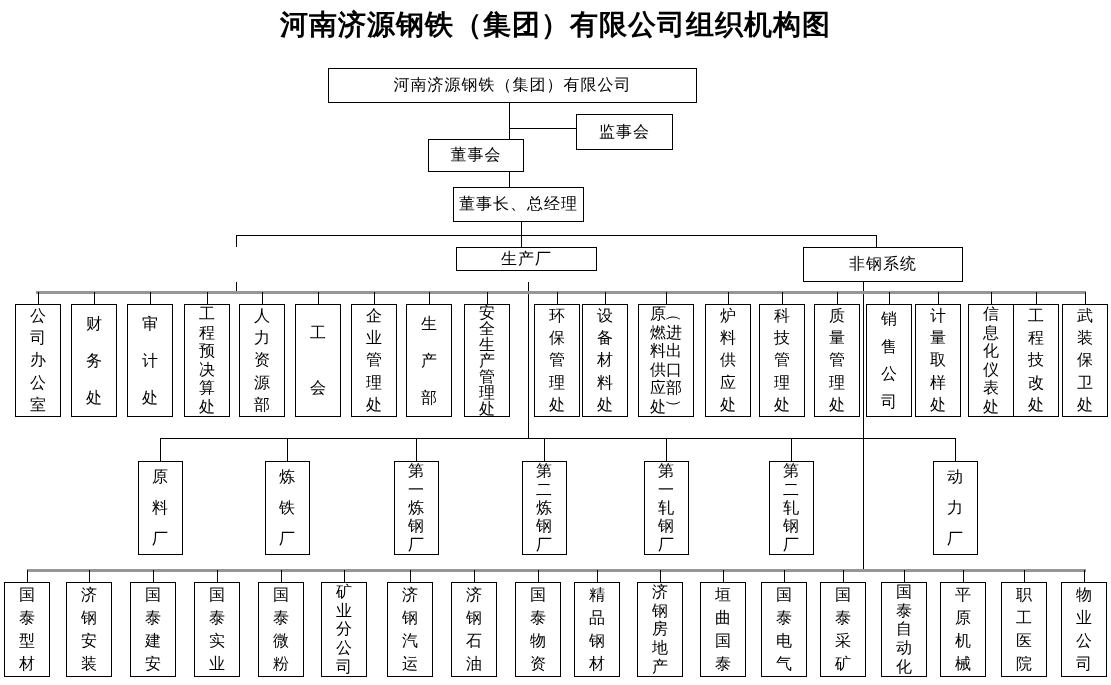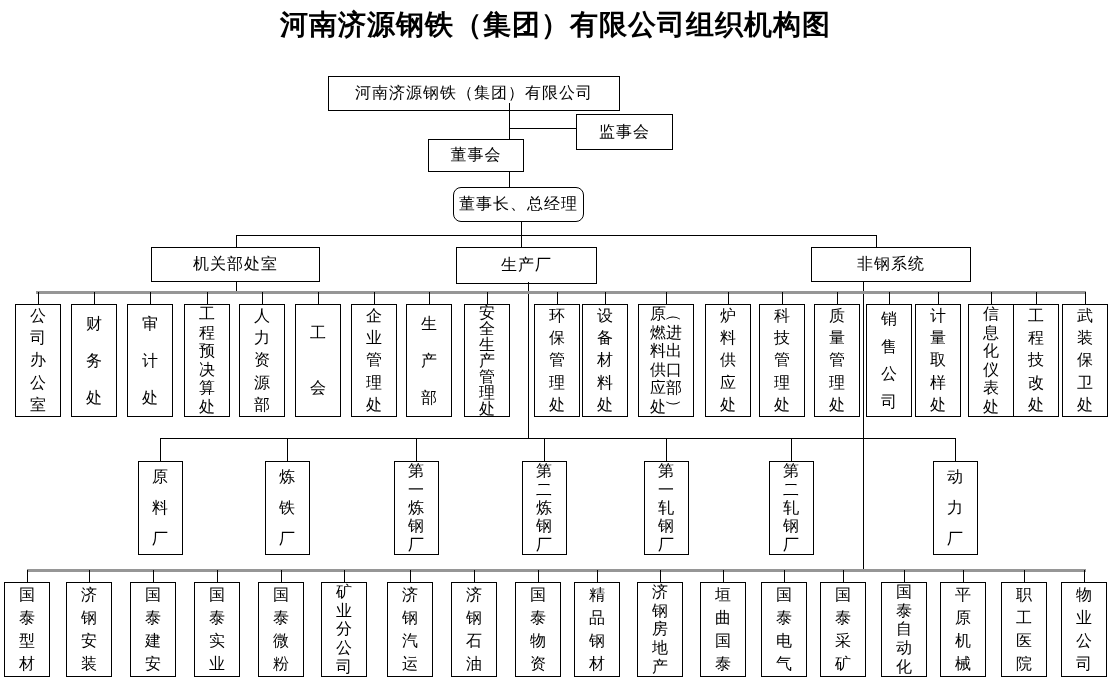--- a/index.html
+++ b/index.html
@@ -43,31 +43,30 @@
   .ln.h{height:1px;}
   .ln.gray{background:#969696;height:3px;}
 </style>
 </head>
 <body>
 
 <div id="canvas">
 
   <div class="page-title">河南济源钢铁（集团）有限公司组织机构图</div>
 
-  <div class="hbox" style="left:328px;top:76px;width:292px;height:35px;font-family:Liberation Mono, monospace;">河南济源钢铁（集团）有限公司</div>
+  <div class="hbox" style="left:328px;top:68px;width:369px;height:35px;font-family:Liberation Mono, monospace;">河南济源钢铁（集团）有限公司</div>
 
   <div class="hbox" style="left:576px;top:114px;width:97px;height:36px;text-align:right;">监事会</div>
 
   <div class="hbox" style="left:428px;top:139px;width:96px;height:33px;">董事会</div>
 
-  <div class="hbox" style="left:453px;top:187px;width:131px;height:35px;border-radius:8px;">董事长、总经理</div>
-
-  <div class="hbox" style="left:151px;top:247px;width:169px;height:35px;">机关部处室</div>
-  <div class="hbox" style="left:456px;top:247px;width:141px;height:37px;">生产厂</div>
-  <div class="hbox" style="left:803px;top:247px;width:160px;height:35px;margin-left:8px;">非钢系统</div>
+  <div class="hbox" style="left:453px;top:187px;width:131px;height:35px;">董事长、总经理</div>
+
+  <div class="hbox" style="left:456px;top:247px;width:141px;height:24px;">生产厂</div>
+  <div class="hbox" style="left:803px;top:247px;width:160px;height:35px;">非钢系统</div>
 
   <div class="ln v" style="left:509px;top:103px;height:36px;"></div>
   <div class="ln h" style="left:509px;top:128px;width:67px;"></div>
   <div class="ln v" style="left:509px;top:172px;height:15px;"></div>
   <div class="ln v" style="left:521px;top:222px;height:25px;"></div>
   <div class="ln h" style="left:236px;top:235px;width:640px;"></div>
   <div class="ln v" style="left:236px;top:235px;height:12px;"></div>
   <div class="ln v" style="left:876px;top:235px;height:12px;"></div>
   <div class="ln v" style="left:236px;top:282px;height:10px;"></div>
   <div class="ln v" style="left:528px;top:282px;height:156px;"></div>

